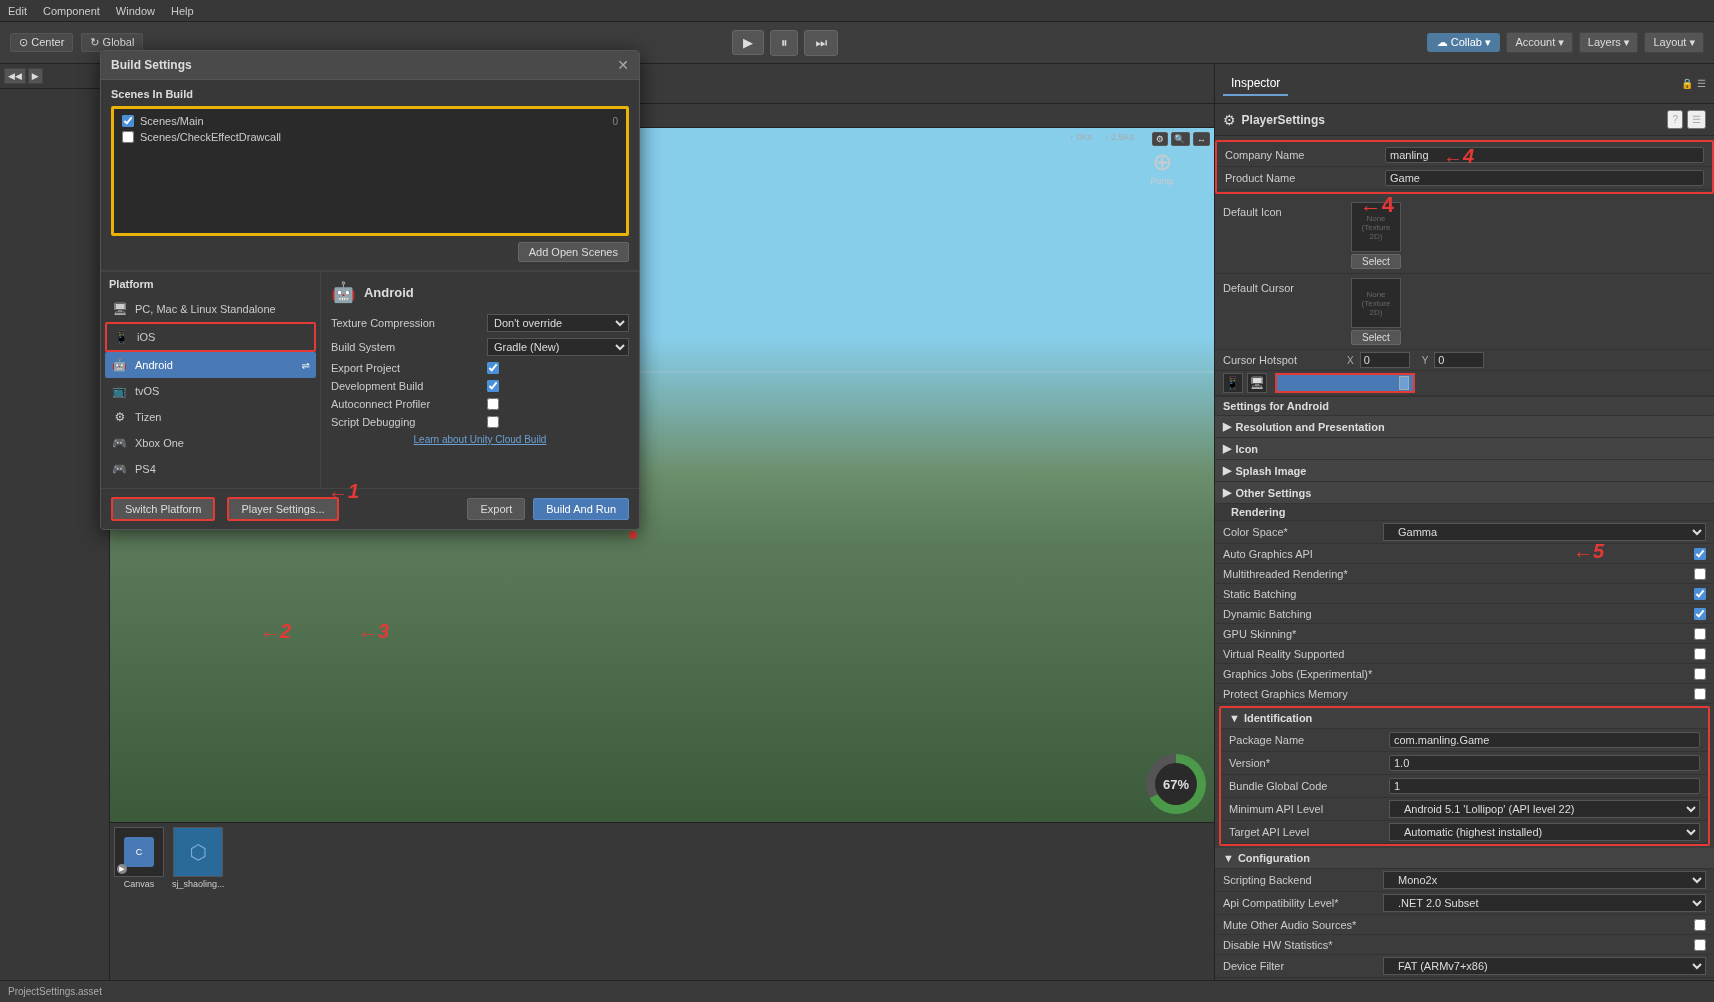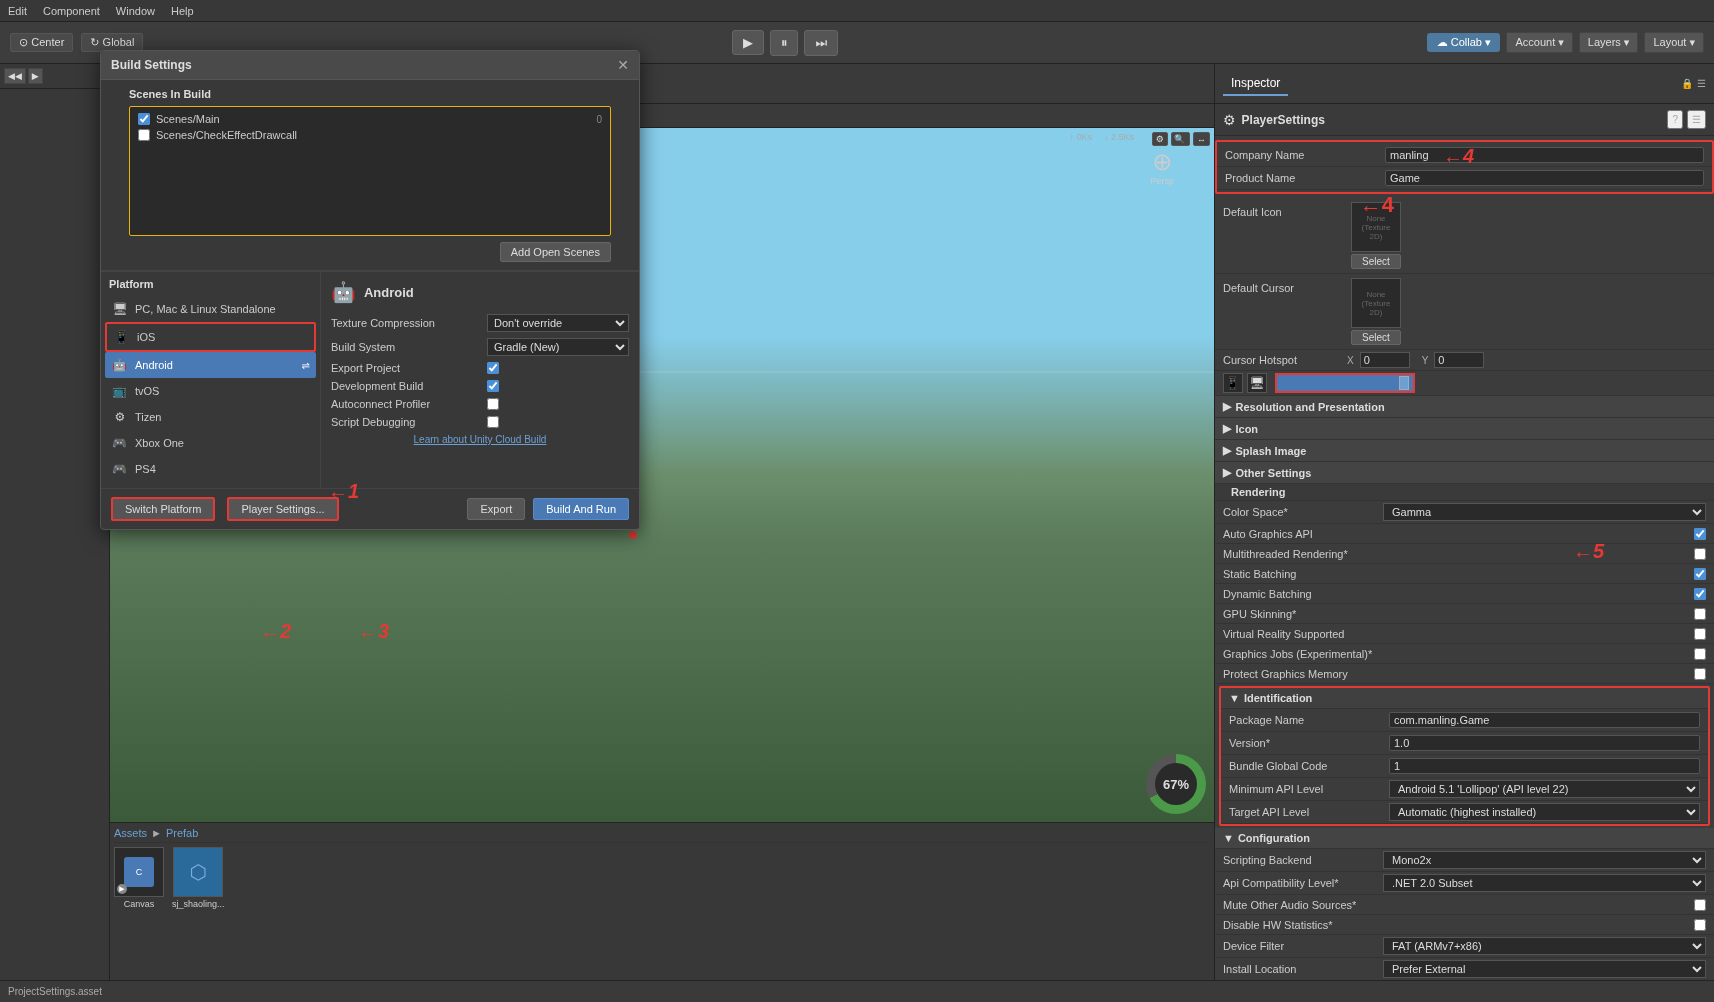--- a/index.html
+++ b/index.html
@@ -316,21 +316,21 @@
       font-size: 11px;
       color: #ccc;
       flex-shrink: 0;
     }
     .dropdown-select {
       flex: 1;
       background: #2a2a2a;
       border: 1px solid #555;
       color: #ddd;
       font-size: 11px;
-      padding: 1px 4px;
+      padding: 1px 10px;
       cursor: pointer;
     }
 
     .section-divider {
       height: 20px;
       background: #404040;
       display: flex;
       align-items: center;
       padding: 0 8px;
       font-size: 11px;
@@ -401,21 +401,21 @@
       background: none;
       border: none;
     }
 
     .dialog-body {
       display: flex;
       flex-direction: column;
     }
 
     .scenes-section {
-      padding: 8px 28px;
+      padding: 8px 10px;
       border-bottom: 1px solid #444;
     }
     .scenes-title {
       font-size: 11px;
       font-weight: bold;
       color: #ddd;
       margin-bottom: 6px;
     }
     .scene-item {
       display: flex;
@@ -428,21 +428,21 @@
     .scene-checkbox {
       width: 12px; height: 12px;
     }
     .scene-num {
       margin-left: auto;
       color: #888;
       font-size: 10px;
     }
     .scenes-area {
       background: #2a2a2a;
-      border: 1px solid #eab308;
+      border: 3px solid #eab308;
       border-radius: 2px;
       min-height: 130px;
       padding: 4px;
     }
 
     .add-open-btn {
       text-align: right;
       padding: 6px 0 0;
     }
     .add-open-btn button {
@@ -751,25 +751,20 @@
         <div style="position:absolute; top:4px; right:4px; display:flex; gap:3px;">
           <button style="font-size:9px; background:#444; border:1px solid #555; color:#ddd; padding:1px 3px; cursor:pointer; border-radius:2px;">⚙</button>
           <button style="font-size:9px; background:#444; border:1px solid #555; color:#ddd; padding:1px 3px; cursor:pointer; border-radius:2px;">🔍</button>
           <button style="font-size:9px; background:#444; border:1px solid #555; color:#ddd; padding:1px 3px; cursor:pointer; border-radius:2px;">↔</button>
         </div>
       </div>
     </div>
 
     <div class="bottom-panel">
       <div style="flex:1; padding:4px;">
-        <div style="display:flex; gap:4px; align-items:center; border-bottom:1px solid #333; padding-bottom:3px; margin-bottom:4px;">
-          <span style="font-size:11px; color:#6ca0d4; cursor:pointer;">Assets</span>
-          <span style="font-size:11px; color:#aaa;">►</span>
-          <span style="font-size:11px; color:#6ca0d4; cursor:pointer;">Prefab</span>
-        </div>
         <div style="display:flex; gap:8px;">
           <div style="display:flex; flex-direction:column; align-items:center; gap:2px; cursor:pointer;">
             <div style="width:50px; height:50px; background:#2a2a2a; border:1px solid #555; display:flex; align-items:center; justify-content:center; position:relative;">
               <div style="width:30px; height:30px; background:#4a7ab5; border-radius:3px; display:flex; align-items:center; justify-content:center;">
                 <span style="font-size:9px; color:white;">C</span>
               </div>
               <div style="position:absolute; bottom:2px; left:2px; width:10px; height:10px; background:#888; border-radius:50%; display:flex; align-items:center; justify-content:center;">
                 <span style="font-size:7px; color:white;">▶</span>
               </div>
             </div>
@@ -857,20 +852,21 @@
           <div class="cursor-vis-item">
             <div class="cursor-icon">🖥</div>
           </div>
 
           <div style="border:2px solid #e53935; width:140px; height:20px; background:#4a7ab5; display:flex; align-items:center; position:relative; cursor:pointer; margin-left:4px;">
             <div class="slider-thumb" style="right:4px;"></div>
           </div>
         </div>
       </div>
 
+      <div class="section-divider">Settings for Android</div>
 
       <div class="section-header-collapse">
         <span>▶</span>
         <span>Resolution and Presentation</span>
       </div>
       <div class="section-header-collapse">
         <span>▶</span>
         <span>Icon</span>
       </div>
       <div class="section-header-collapse">

